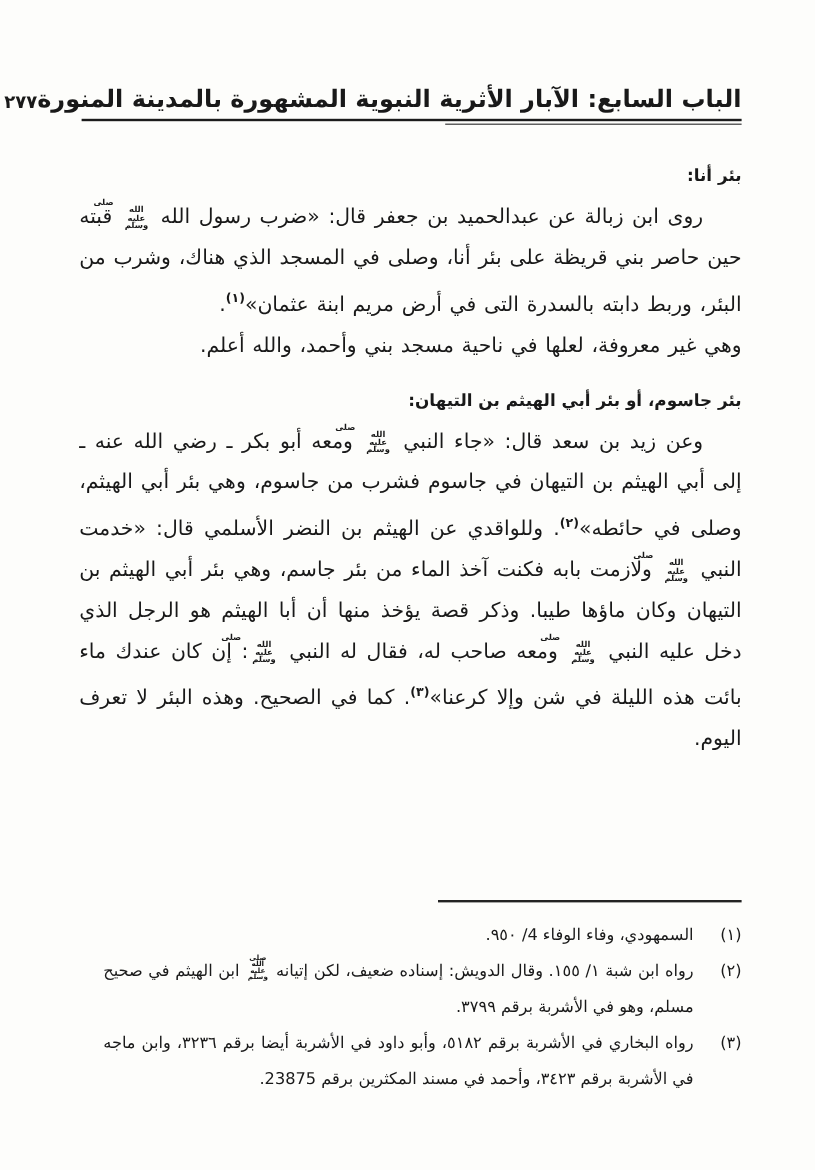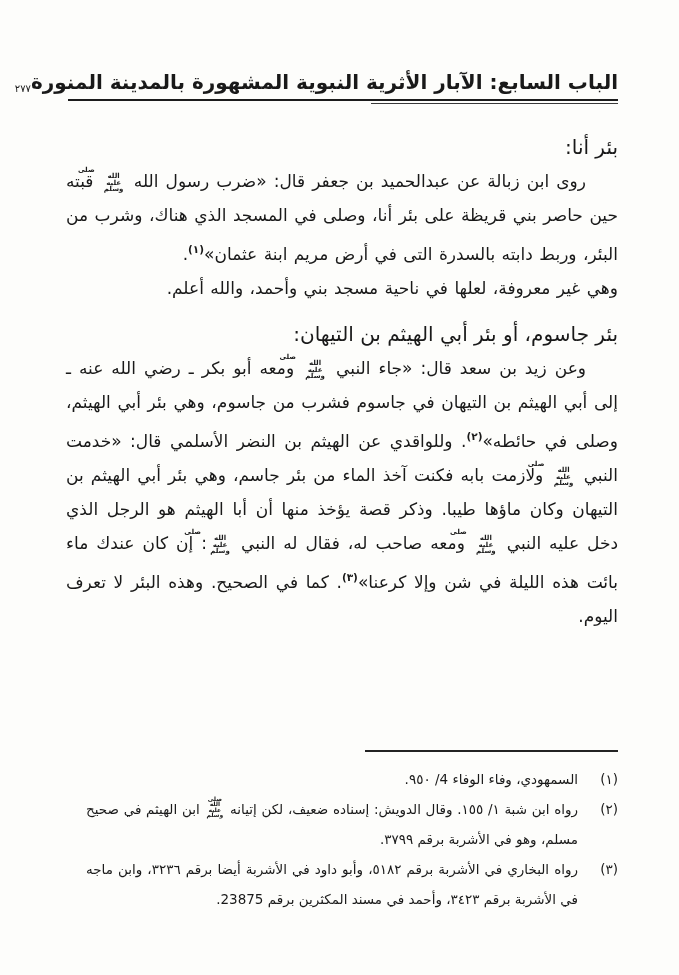--- a/index.html
+++ b/index.html
@@ -11,36 +11,36 @@
     font-family:"DejaVu Sans", sans-serif;
     overflow:hidden;
     direction:rtl;
   }
   
   .hdr {
     position:absolute; top:70px; right:61px; left:66px;
     display:flex; justify-content:space-between; align-items:flex-end;
   }
   .hdr-title { font-size:20px; font-weight:bold; white-space:nowrap; }
-  .hdr-num   { font-size:10px;  font-weight:normal; letter-spacing:1px; }
+  .hdr-num   { font-size:15px;  font-weight:bold; letter-spacing:1px; }
   .hdr-rule {
     position:absolute; top:99px; right:61px; left:68px;
     border-top:2.5px solid #1c1c1c;
   }
   .hdr-rule::after{
     content:""; position:absolute; top:2px; right:0; left:55%;
     border-top:1px solid #3a3a3a;
   }
   
   .bodytext {
     position:absolute; top:130px; right:61px; left:66px;
     text-align:justify;
   }
   .well-heading {
-    font-size:20px; font-weight:normal;
+    font-size:14px; font-weight:bold;
     margin:0; line-height:34px;
   }
   .well-heading.later { margin-top:12px; }
   .para {
     margin:0; font-size:17px; line-height:34px; word-spacing:1px;
   }
   .para.indent { text-indent:32px; }
   
   .pbuh {
     display:inline-block; width:26px;

